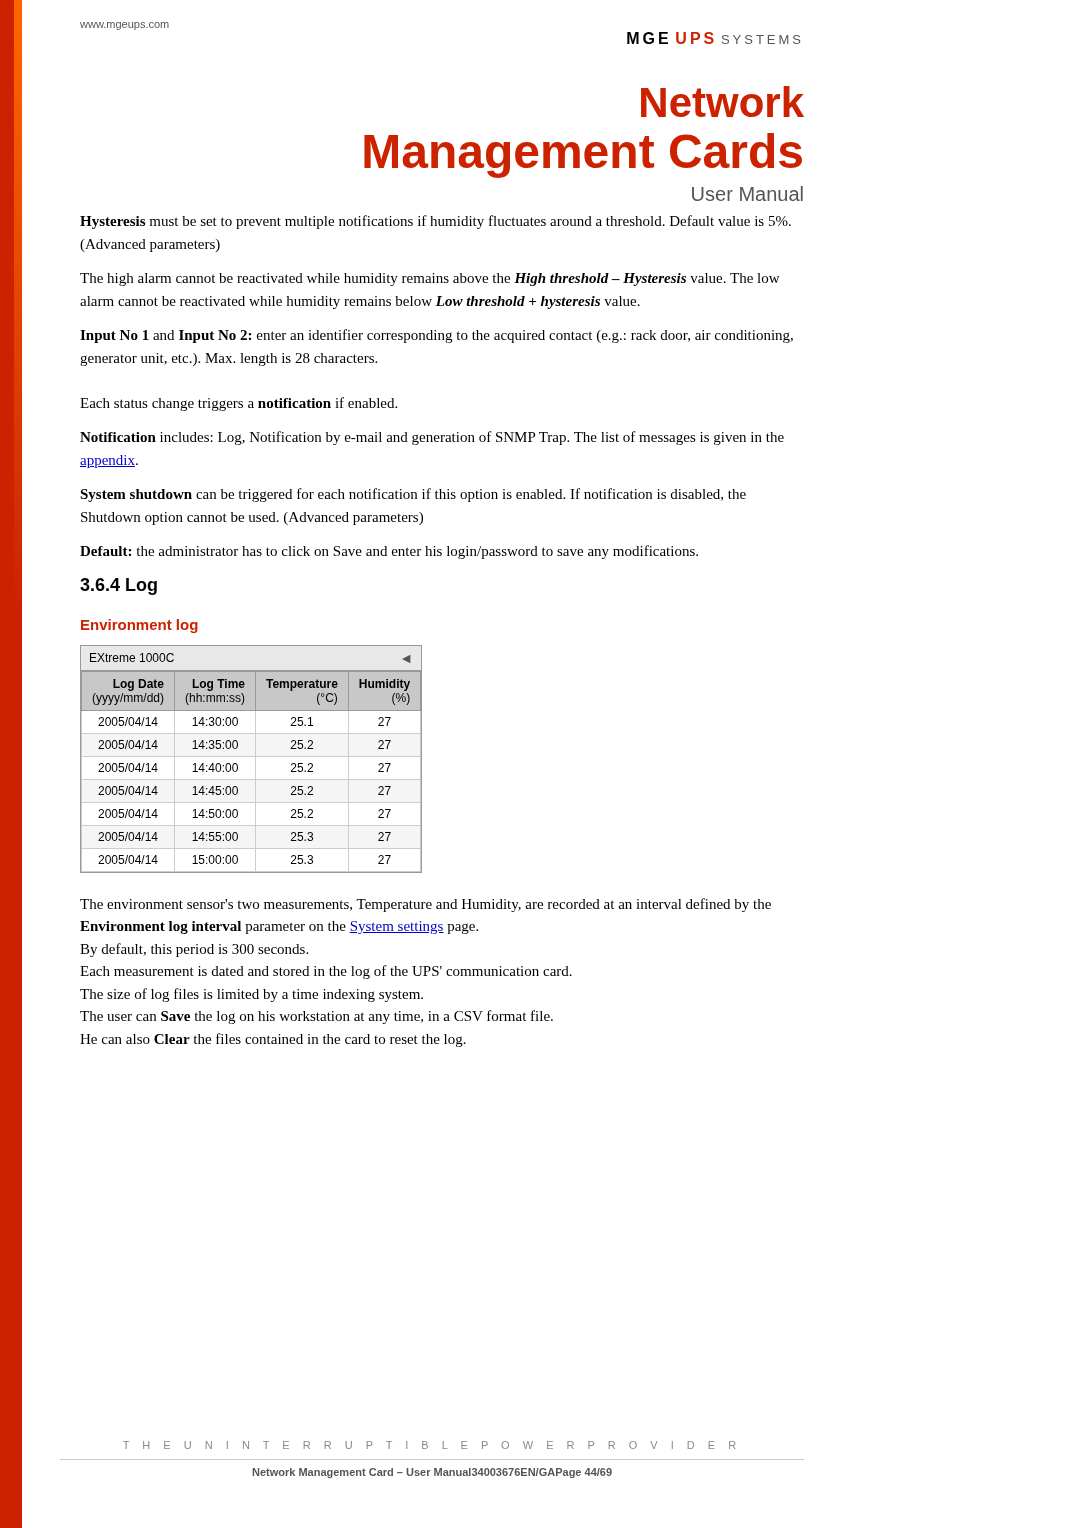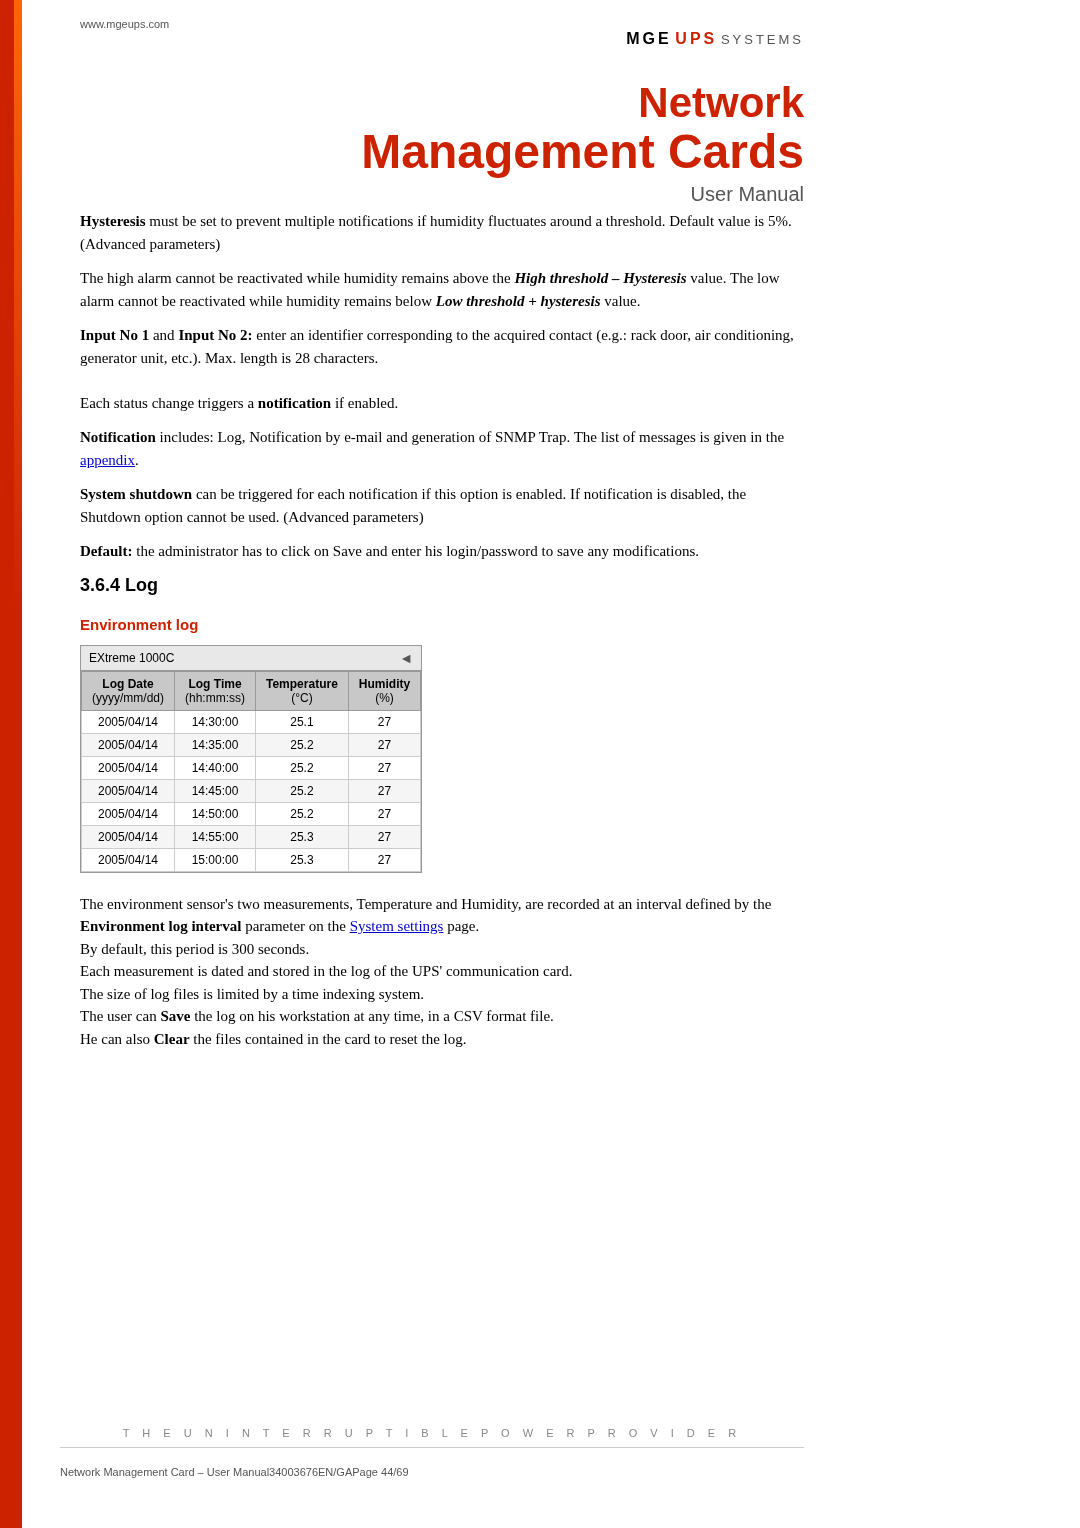--- a/index.html
+++ b/index.html
@@ -160,21 +160,21 @@
     .log-table {
       border-collapse: collapse;
       width: 100%;
     }
 
     .log-table th {
       background: #c8c8c8;
       border: 1px solid #999;
       padding: 5px 10px;
       font-size: 12px;
-      text-align: center;
+      text-align: right;
       font-weight: bold;
     }
 
     .log-table td {
       border: 1px solid #ccc;
       padding: 4px 10px;
       font-size: 12px;
       text-align: center;
       background: #fff;
     }
@@ -198,26 +198,27 @@
       font-size: 11px;
       letter-spacing: 5px;
       color: #888;
       text-transform: uppercase;
       margin-bottom: 8px;
     }
 
     .footer-bottom {
       width: 100%;
       display: flex;
-      justify-content: flex-start;
+      justify-content: center;
       align-items: center;
       border-top: 1px solid #ccc;
-      padding-top: 18px;
+      padding-top: 6px;
       font-size: 11px;
       color: #555;
+      font-weight: bold;
     }
 
     
     .left-accent {
       position: absolute;
       left: 14px;
       top: 0;
       width: 8px;
       height: 100%;
       background: linear-gradient(to bottom, #ff6600 0%, #cc2200 40%, #cc2200 100%);

